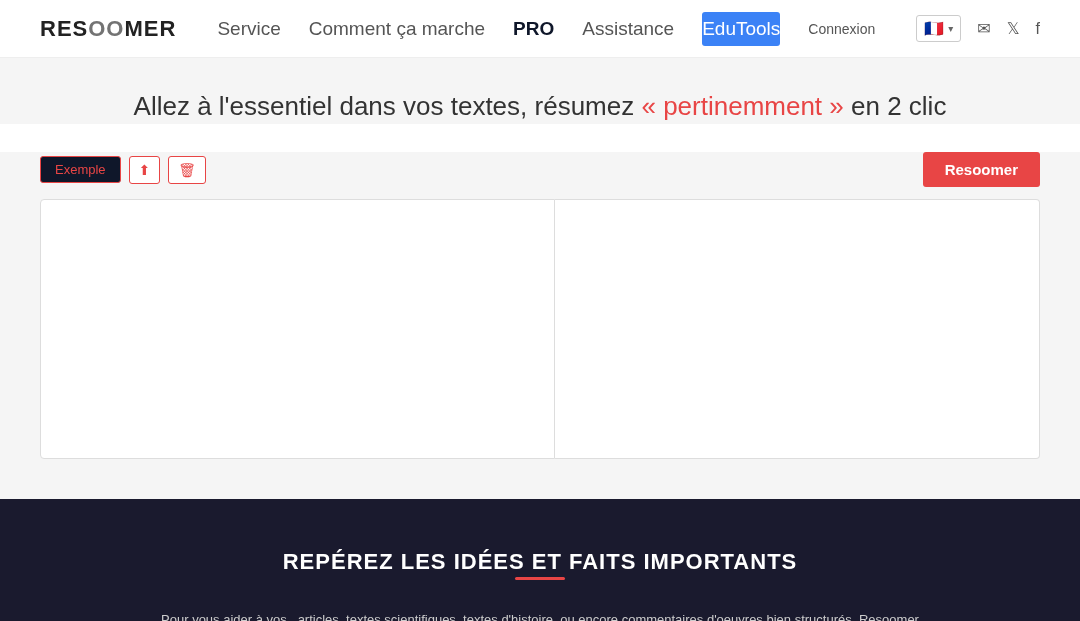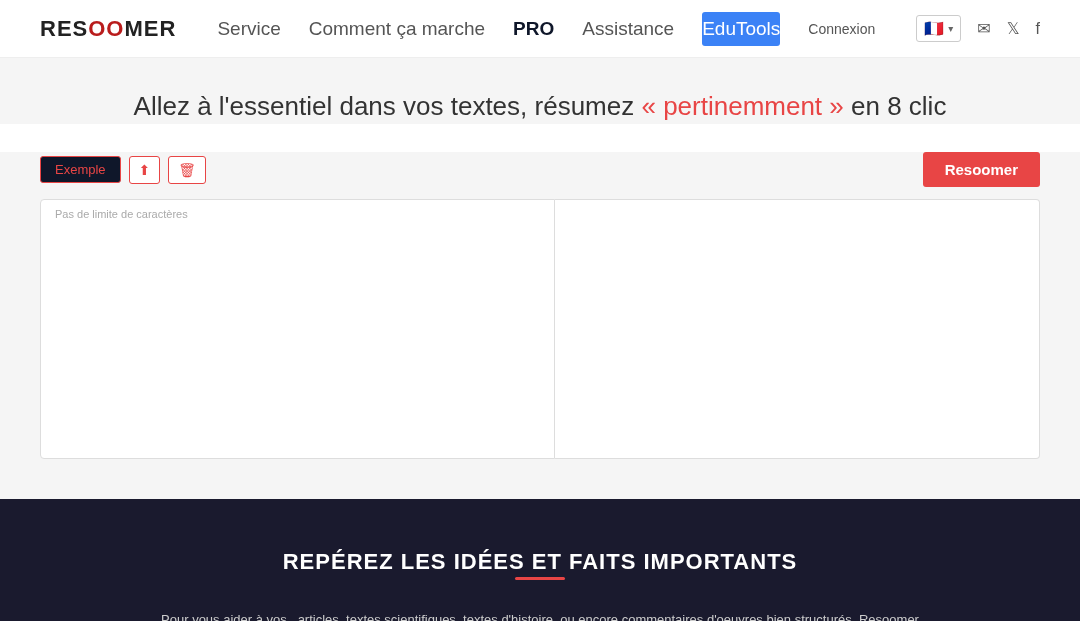--- a/index.html
+++ b/index.html
@@ -16,21 +16,21 @@
       border-bottom: 1px solid #eee;
       position: relative;
       z-index: 10;
     }
     .navbar-left .logo {
       font-size: 22px;
       font-weight: 900;
       letter-spacing: 1px;
       color: #222;
     }
-    .navbar-left .logo span.red { color: #b91c1c; margin-top: 40px; }
+    .navbar-left .logo span.red { color: #737373; margin-top: 40px; }
     .navbar-center {
       display: flex;
       align-items: center;
       gap: 28px;
     }
     .nav-link {
       text-decoration: none;
       color: #555;
       font-size: 19px;
       cursor: pointer;
@@ -239,38 +239,37 @@
     <a class="social-icon">✉</a>
     <a class="social-icon">𝕏</a>
     <a class="social-icon">f</a>
   </div>
 </nav>
 
 <div class="hero">
   <h1 class="hero-title">
     <span>Allez à l'essentiel dans vos textes, résumez</span>
     <span class="highlight">« pertinemment »</span>
-    <span> </span><span>en 8 clic</span>
+    <span> </span><span>en 2 clic</span>
   </h1>
 </div>
 
 <div class="tool-layout">
   <div class="toolbar-row">
     <button class="btn-exemple">Exemple</button>
     <button class="btn-upload" style="margin-left:8px;">
       <span>⬆</span>
     </button>
     <button class="btn-trash" style="margin-left:8px;">
       <span>🗑</span>
     </button>
     <button class="btn-resoomer" style="margin-left:auto;">Resoomer</button>
   </div>
   <div class="panels-row">
     <div class="left-panel">
-      <div class="char-limit">Pas de limite de caractères</div>
     </div>
     <div class="right-panel"></div>
   </div>
 </div>
 
 <div class="dark-section">
   <h2>REPÉREZ LES IDÉES ET FAITS IMPORTANTS</h2>
   <div class="red-underline"></div>
   <p>
     Pour vous aider à  vos , articles, textes scientifiques, textes d'histoire, ou encore commentaires d'oeuvres bien structurés, Resoomer met à votre disposition un « Résumeur de texte » : un outil pédagogique qui repère et reprend les  de vos documents. Résumez en un click, allez à l'essentiel ou lisez en diagonale  ensuite interpréter rapidement vos textes et développer vos 

